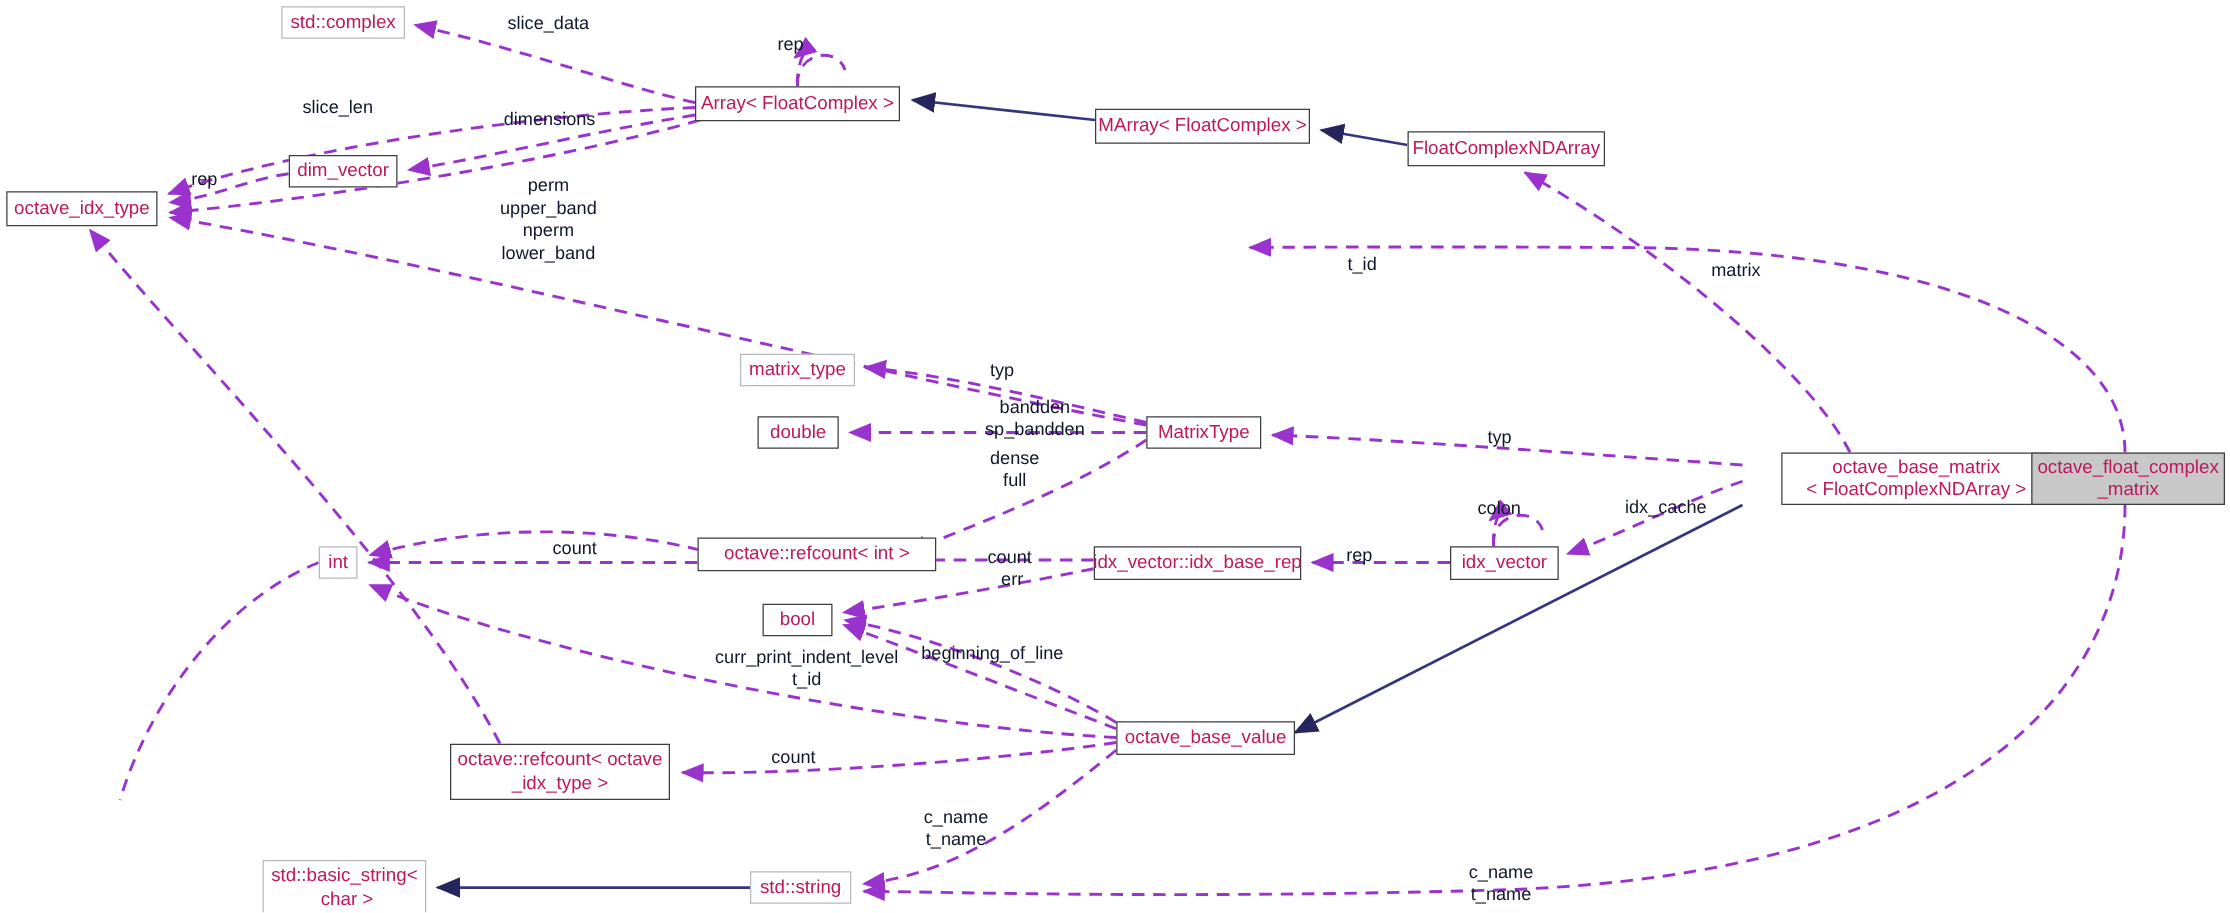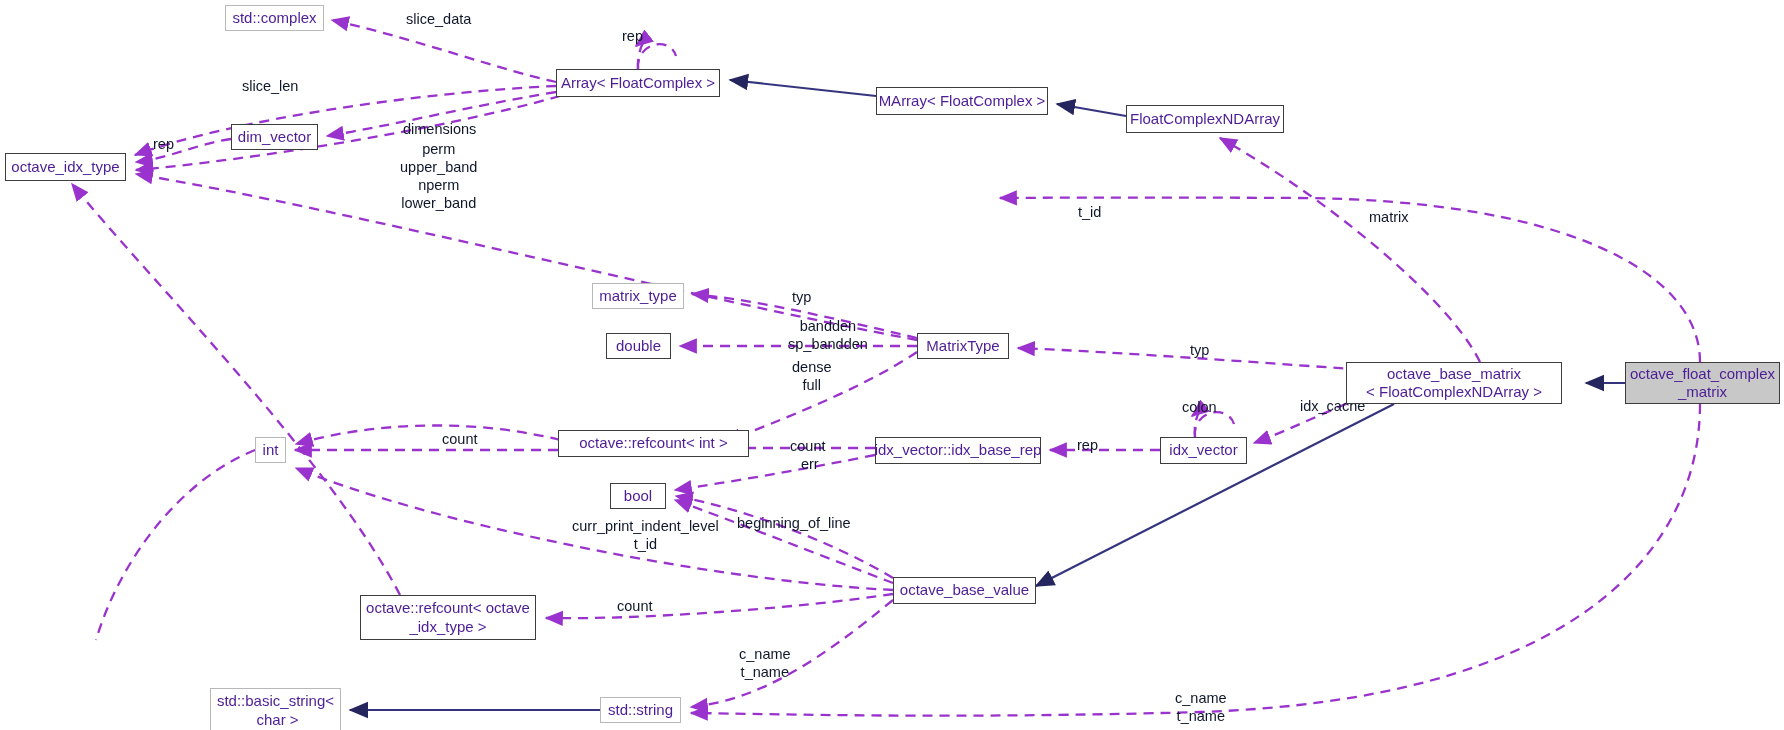--- a/index.html
+++ b/index.html
@@ -11,21 +11,21 @@
     font-family:"Liberation Sans","DejaVu Sans",sans-serif;
     overflow:hidden;
   }
   svg.edges{position:absolute;left:0;top:0;width:1784px;height:730px;}
   .node{
     position:absolute;
     box-sizing:border-box;
     display:flex;align-items:center;justify-content:center;
     text-align:center;
     font-size:15px;
-    color:#4c1d95;
+    color:#be185d;
     line-height:1.22;
     background:#ffffff;
     border:1px solid #404040;
     white-space:pre;
     z-index:5;
   }
   .node.strong{border:1.6px solid #3d3d3d;}
   .node.light{border:1px solid #b8b8b8;}
   .node.filled{background:#c8c8c8;border:1.6px solid #3d3d3d;}
   .elabel{
@@ -126,42 +126,42 @@
   <div id="nodes-layer">
       <div class="node light" style="left: 225px; top: 5px; width: 99px; height: 26px;">std::complex</div>
       <div class="node strong" style="left: 556px; top: 69px; width: 164px; height: 28px;">Array&lt; FloatComplex &gt;</div>
       <div class="node strong" style="left: 876px; top: 87px; width: 172px; height: 28px;">MArray&lt; FloatComplex &gt;</div>
       <div class="node strong" style="left: 1126px; top: 105px; width: 158px; height: 28px;">FloatComplexNDArray</div>
       <div class="node strong" style="left: 231px; top: 124px; width: 87px; height: 26px;">dim_vector</div>
       <div class="node strong" style="left: 5px; top: 153px; width: 121px; height: 28px;">octave_idx_type</div>
       <div class="node light" style="left: 592px; top: 283px; width: 92px; height: 26px;">matrix_type</div>
       <div class="node strong" style="left: 606px; top: 333px; width: 65px; height: 26px;">double</div>
       <div class="node strong" style="left: 917px; top: 333px; width: 92px; height: 26px;">MatrixType</div>
-      <div class="node strong" style="left: 1346px; top: 362px; width: 216px; height: 42px;">octave_base_matrix
+      <div class="node strong" style="left: 1425px; top: 362px; width: 216px; height: 42px;">octave_base_matrix
 &lt; FloatComplexNDArray &gt;</div>
       <div class="node filled" style="left: 1625px; top: 362px; width: 155px; height: 42px;">octave_float_complex
 _matrix</div>
       <div class="node light" style="left: 255px; top: 437px; width: 31px; height: 26px;">int</div>
       <div class="node strong" style="left: 558px; top: 430px; width: 191px; height: 27px;">octave::refcount&lt; int &gt;</div>
       <div class="node strong" style="left: 875px; top: 437px; width: 166px; height: 27px;">idx_vector::idx_base_rep</div>
       <div class="node strong" style="left: 1160px; top: 437px; width: 87px; height: 27px;">idx_vector</div>
       <div class="node strong" style="left: 610px; top: 483px; width: 56px; height: 26px;">bool</div>
       <div class="node strong" style="left: 893px; top: 577px; width: 143px; height: 27px;">octave_base_value</div>
       <div class="node strong" style="left: 360px; top: 595px; width: 176px; height: 45px;">octave::refcount&lt; octave
 _idx_type &gt;</div>
       <div class="node light" style="left: 210px; top: 688px; width: 131px; height: 45px;">std::basic_string&lt;
  char &gt;</div>
       <div class="node light" style="left: 600px; top: 697px; width: 81px; height: 26px;">std::string</div>
     </div>
 
   <div id="labels-layer">
       <div class="elabel" style="left: 406px; top: 10px;">slice_data</div>
       <div class="elabel" style="left: 622px; top: 27px;">rep</div>
       <div class="elabel" style="left: 242px; top: 77px;">slice_len</div>
-      <div class="elabel" style="left: 403px; top: 87px; margin-top: 33px;">dimensions</div>
+      <div class="elabel" style="left: 403px; top: 87px;">dimensions</div>
       <div class="elabel" style="left: 153px; top: 135px;">rep</div>
       <div class="elabel" style="left: 400px; top: 140px;">perm
 upper_band
 nperm
 lower_band</div>
       <div class="elabel" style="left: 1078px; top: 203px;">t_id</div>
       <div class="elabel" style="left: 1369px; top: 208px;">matrix</div>
       <div class="elabel" style="left: 792px; top: 288px;">typ</div>
       <div class="elabel" style="left: 788px; top: 317px;">bandden
 sp_bandden</div>

